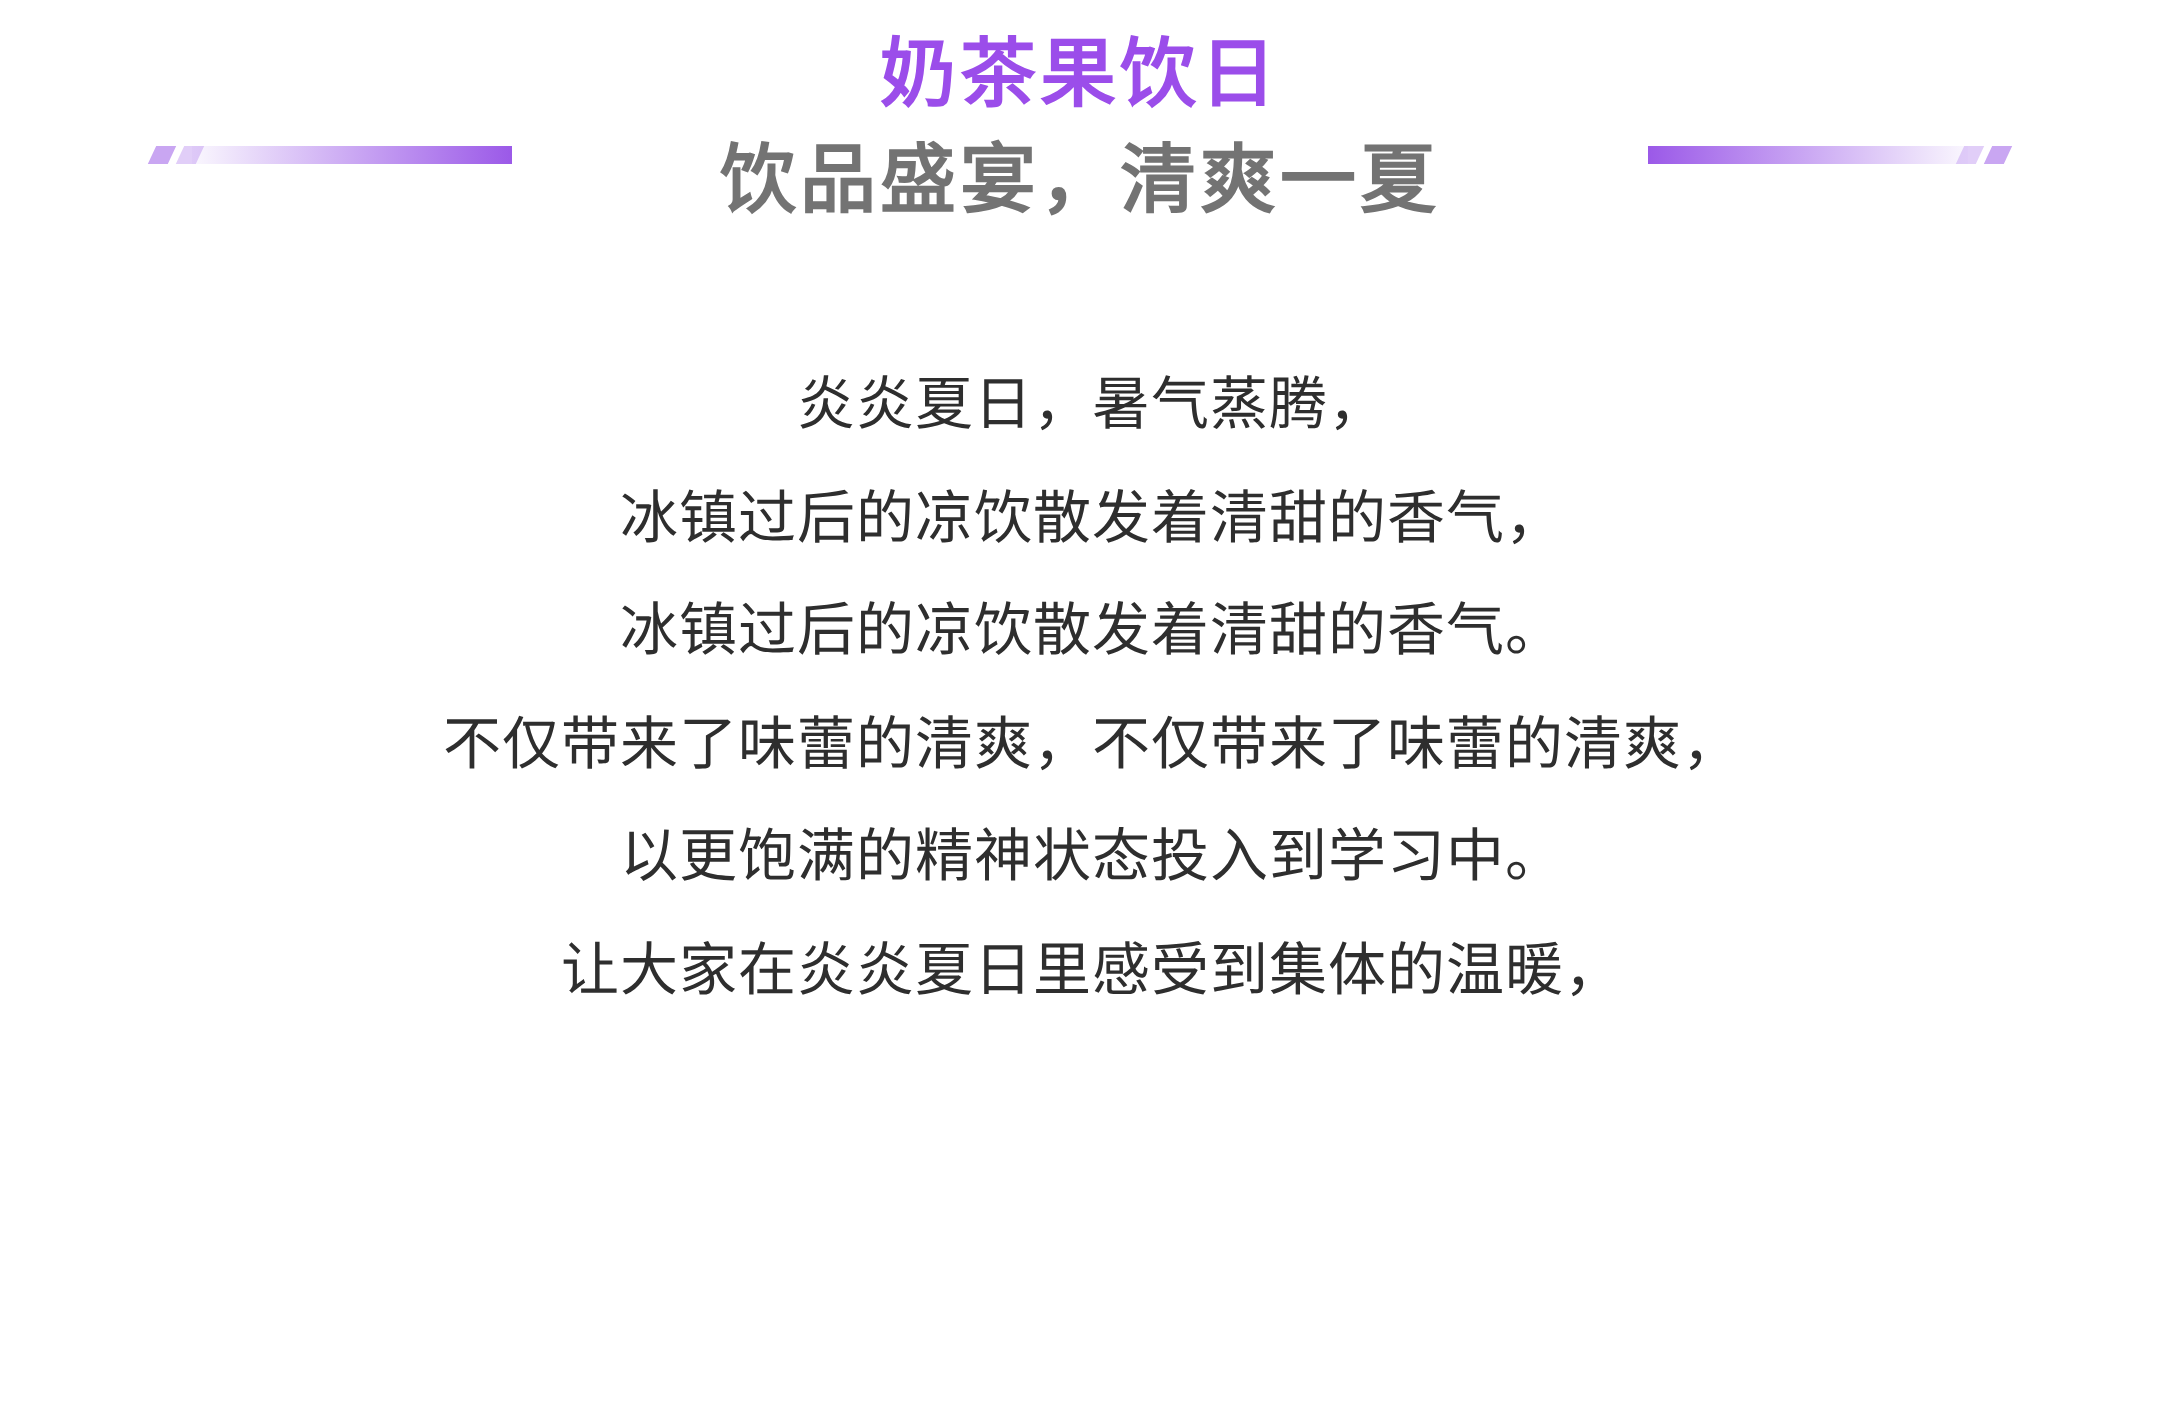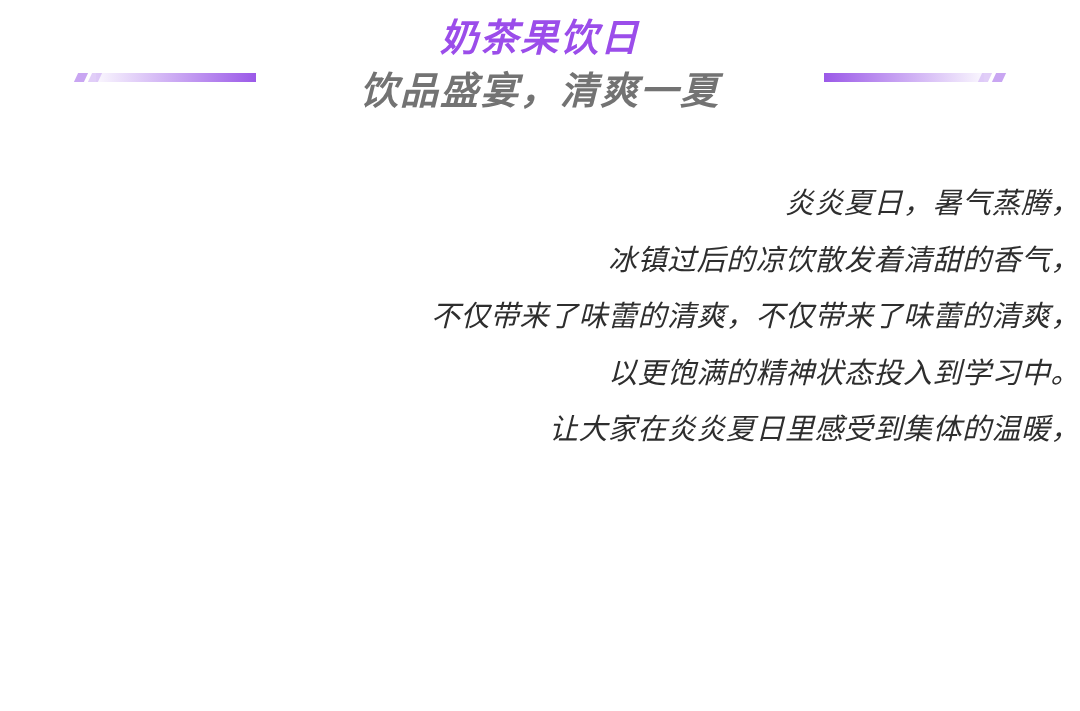--- a/index.html
+++ b/index.html
@@ -12,21 +12,20 @@
     background: #ffffff;
     font-family: "Liberation Sans", "DejaVu Sans", sans-serif;
     overflow: hidden;
   }
 
   .page {
     position: relative;
     width: 1080px;
     height: 537px;
     box-sizing: border-box;
-    font-style: italic;
   }
 
   
   .header {
     position: relative;
     width: 100%;
     padding-top: 14px;
     text-align: center;
   }
 
@@ -83,21 +82,21 @@
     z-index: 1;
   }
   .slash-l1 { left: 76px; }
   .slash-l2 { left: 90px; opacity: 0.55; }
   .slash-r1 { right: 76px; }
   .slash-r2 { right: 90px; opacity: 0.55; }
 
   
   .body-copy {
     margin-top: 60px;
-    text-align: right;
+    text-align: center;
     color: #2e2e2e;
     font-size: 29px;
     line-height: 1.95;
     letter-spacing: 0.5px;
     padding-left: 12px;
   }
   .body-copy p {
     margin: 0;
     padding: 0;
   }
@@ -119,18 +118,19 @@
 
     <div class="title-block">
       <span class="title-line1">奶茶果饮日</span>
       <span class="title-line2">饮品盛宴，清爽一夏</span>
     </div>
   </div>
 
   <div class="body-copy">
     <p>炎炎夏日，暑气蒸腾，</p>
     <p>冰镇过后的凉饮散发着清甜的香气，</p>
+    <p>冰镇过后的凉饮散发着清甜的香气。</p>
     <p>不仅带来了味蕾的清爽，不仅带来了味蕾的清爽，</p>
     <p>以更饱满的精神状态投入到学习中。</p>
     <p>让大家在炎炎夏日里感受到集体的温暖，</p>
   </div>
 
 </div>
 
 </body></html>

